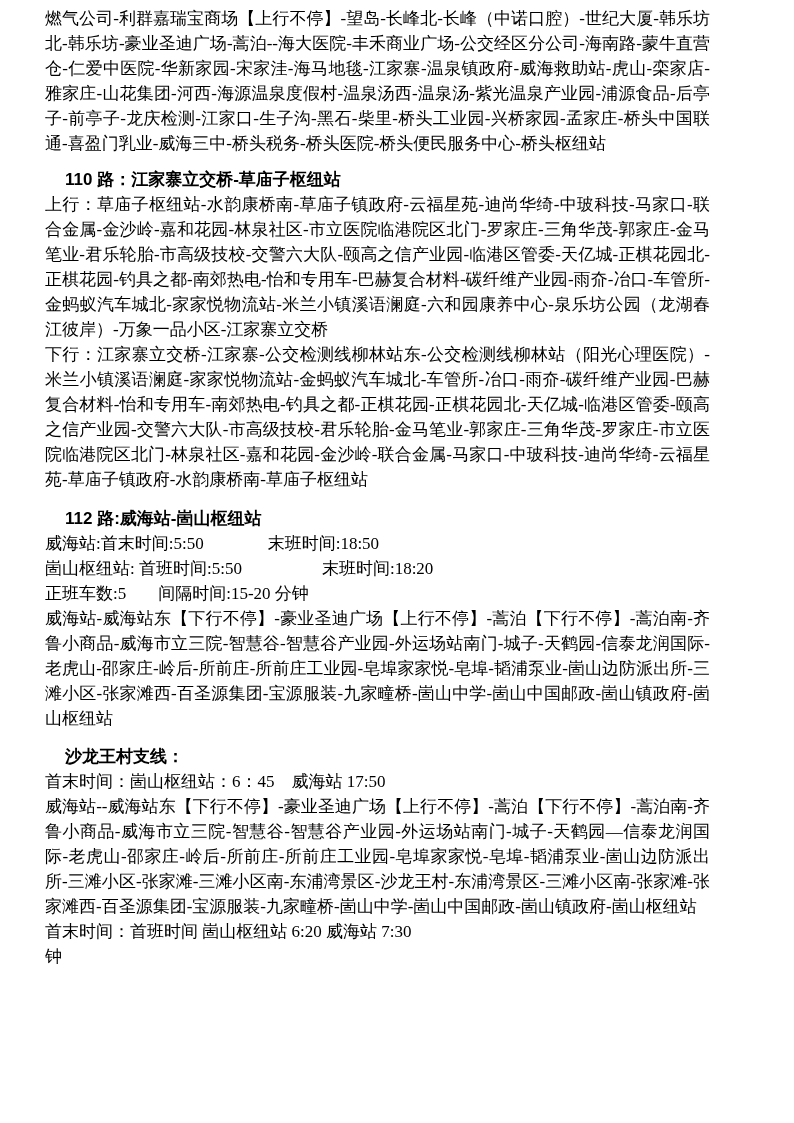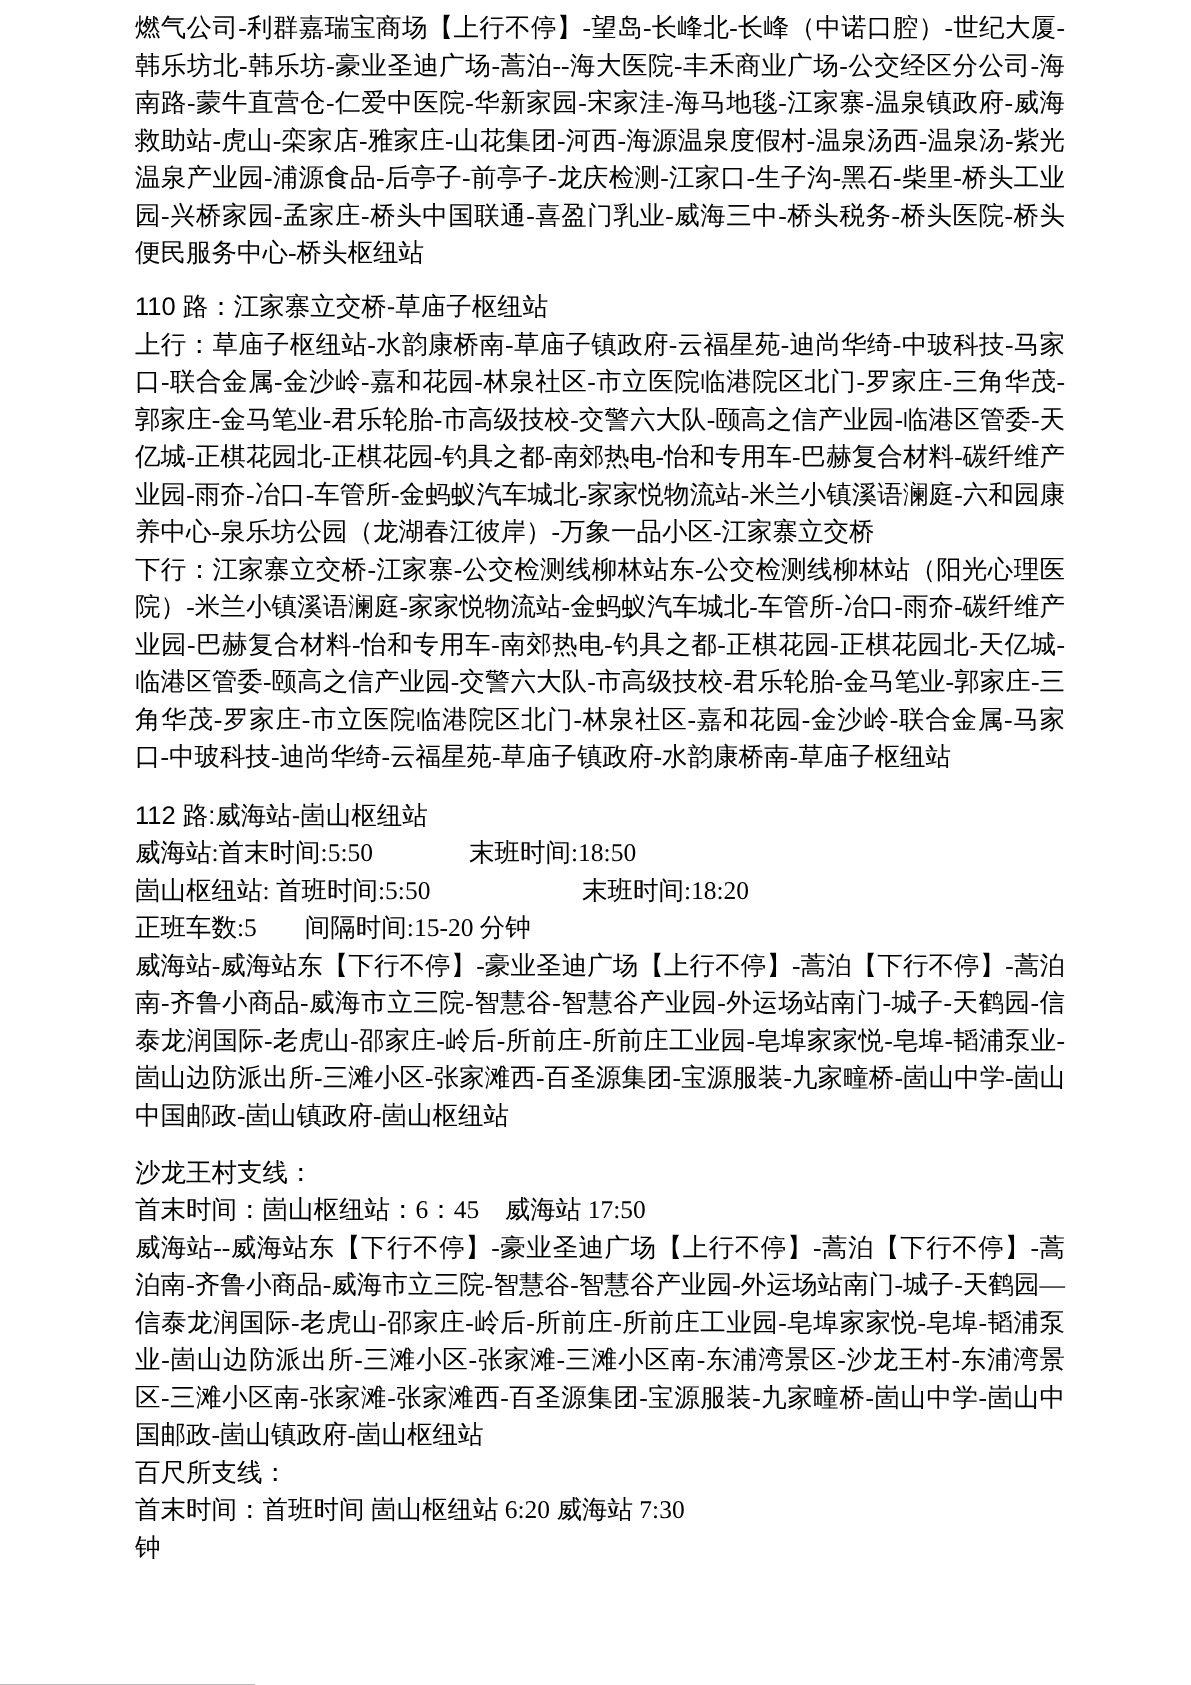--- a/index.html
+++ b/index.html
@@ -2,41 +2,42 @@
 <html><head>
 <meta charset="utf-8">
 <style>
   html, body { margin: 0; padding: 0; background: #888; }
   .page {
     width: 794px;
     height: 1123px;
     margin: 0 auto;
     background: #ffffff;
     box-sizing: border-box;
-    padding: 6px 84px 0 90px;
+    padding: 6px 84px 0 45px;
     font-family: "Liberation Serif", serif;
     font-size: 17px;
     line-height: 25px;
     color: #000000;
     overflow: hidden;
   }
   p { margin: 0; }
   .body { font-weight: normal; }
   .jp { text-align: justify; text-justify: inter-ideograph; }
   .heading {
     font-family: "Liberation Sans", sans-serif;
-    font-weight: normal;
+    font-weight: bold;
     font-size: 17px;
     line-height: 25px;
+    margin-left: 20px;
   }
   .mt-110 { margin-top: 11px; }
   .mt-112 { margin-top: 14px; }
   .mt-shalong { margin-top: 13px; }
   .sp1 { margin-left: 64px; }
-  .sp2 { margin-left: 101px; }
+  .sp2 { margin-left: 80px; }
   .sp3 { margin-left: 32px; }
   .row-between { display: flex; justify-content: space-between; }
 </style>
 </head>
 <body>
 
 <div class="page">
 
   <p class="body jp">燃气公司-利群嘉瑞宝商场【上行不停】-望岛-长峰北-长峰（中诺口腔）-世纪大厦-韩乐坊北-韩乐坊-豪业圣迪广场-蒿泊--海大医院-丰禾商业广场-公交经区分公司-海南路-蒙牛直营仓-仁爱中医院-华新家园-宋家洼-海马地毯-江家寨-温泉镇政府-威海救助站-虎山-栾家店-雅家庄-山花集团-河西-海源温泉度假村-温泉汤西-温泉汤-紫光温泉产业园-浦源食品-后亭子-前亭子-龙庆检测-江家口-生子沟-黑石-柴里-桥头工业园-兴桥家园-孟家庄-桥头中国联通-喜盈门乳业-威海三中-桥头税务-桥头医院-桥头便民服务中心-桥头枢纽站</p>
 
@@ -53,17 +54,16 @@
   </p>
   <p class="body">
     <span>正班车数:5</span><span class="sp3">间隔时间:15-20 分钟</span>
   </p>
   <p class="body jp">威海站-威海站东【下行不停】-豪业圣迪广场【上行不停】-蒿泊【下行不停】-蒿泊南-齐鲁小商品-威海市立三院-智慧谷-智慧谷产业园-外运场站南门-城子-天鹤园-信泰龙润国际-老虎山-邵家庄-岭后-所前庄-所前庄工业园-皂埠家家悦-皂埠-韬浦泵业-崮山边防派出所-三滩小区-张家滩西-百圣源集团-宝源服装-九家疃桥-崮山中学-崮山中国邮政-崮山镇政府-崮山枢纽站</p>
 
   <p class="heading mt-shalong">沙龙王村支线：</p>
   <p class="body">首末时间：崮山枢纽站：6：45　威海站 17:50</p>
   <p class="body jp">威海站--威海站东【下行不停】-豪业圣迪广场【上行不停】-蒿泊【下行不停】-蒿泊南-齐鲁小商品-威海市立三院-智慧谷-智慧谷产业园-外运场站南门-城子-天鹤园—信泰龙润国际-老虎山-邵家庄-岭后-所前庄-所前庄工业园-皂埠家家悦-皂埠-韬浦泵业-崮山边防派出所-三滩小区-张家滩-三滩小区南-东浦湾景区-沙龙王村-东浦湾景区-三滩小区南-张家滩-张家滩西-百圣源集团-宝源服装-九家疃桥-崮山中学-崮山中国邮政-崮山镇政府-崮山枢纽站</p>
 
-  <p class="heading">百尺所支线：</p>
   <p class="body">首末时间：首班时间 崮山枢纽站 6:20 威海站 7:30</p>
   <p class="body">钟</p>
 
 </div>
 
 </body></html>

